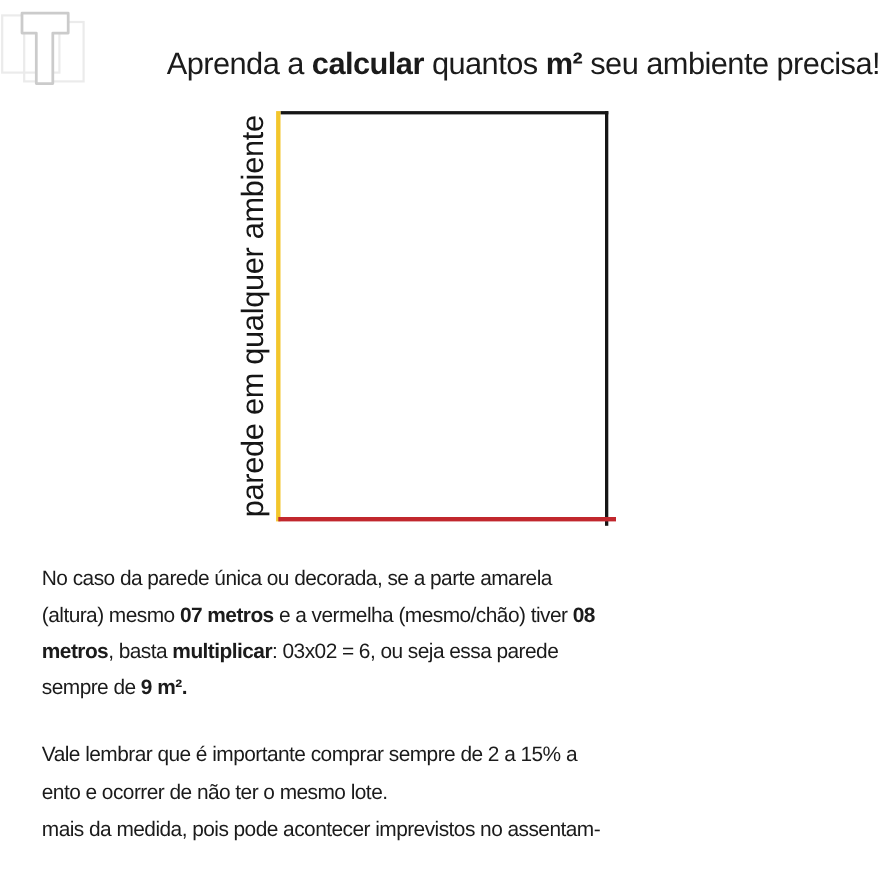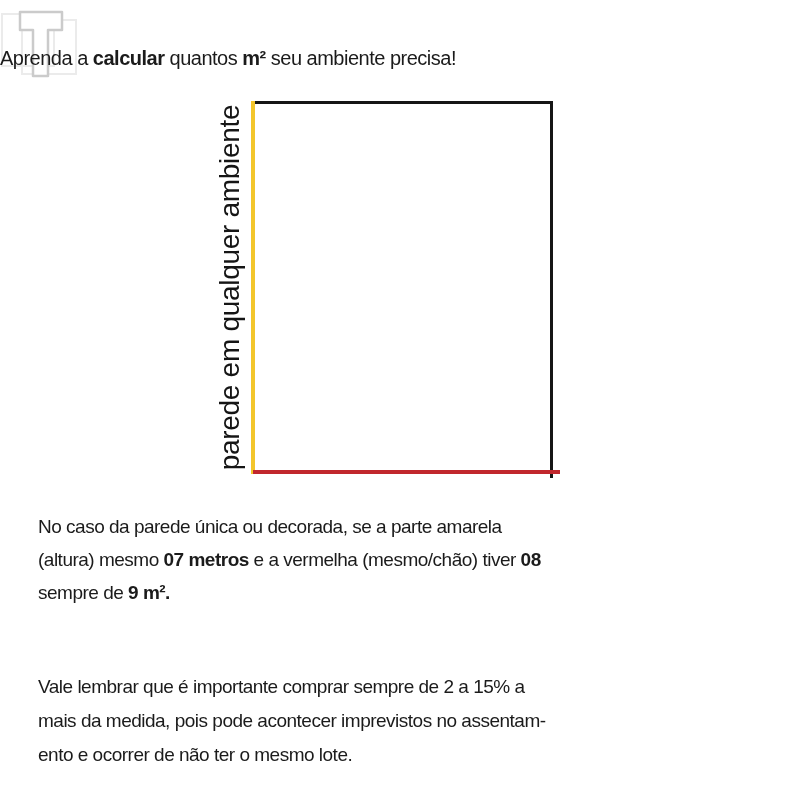--- a/index.html
+++ b/index.html
@@ -14,22 +14,22 @@
   }
 
   
   .logo { position: absolute; left: 0; top: 0; width: 90px; height: 90px; }
 
   
   .title {
     position: absolute;
     left: 0; right: 0; top: 41px;
     margin: 0;
-    text-align: left;
-    font-size: 20px;
+    text-align: right;
+    font-size: 28px;
     line-height: 34px;
     font-weight: 400;
     letter-spacing: -0.5px;
     color: #1b1b1b;
     white-space: nowrap;
   }
   .title b { font-weight: 700; }
 
   
   .vlabel {
@@ -92,22 +92,23 @@
   <div class="wall">
     <div class="edge edge-top" style="background-color: rgb(22, 22, 22);"></div>
     <div class="edge edge-right" style="background-color: rgb(22, 22, 22);"></div>
     <div class="edge edge-left" style="background-color: rgb(243, 198, 44);"></div>
     <div class="edge edge-bottom" style="background-color: rgb(193, 39, 45);"></div>
   </div>
 
   <div class="para p1">
     <p class="line"><span>No caso da parede única ou decorada, se a parte amarela</span></p>
     <p class="line"><span>(altura) mesmo </span><b>07 metros</b><span> e a vermelha (mesmo/chão) tiver </span><b>08</b></p>
+    <p class="line"><b>metros</b><span>, basta </span><b>multiplicar</b><span>: 03x02 = 6, ou seja essa parede</span></p>
     <p class="line"><span>sempre de </span><b>9 m².</b></p>
   </div>
 
   <div class="para p2">
     <p class="line">Vale lembrar que é importante comprar sempre de 2 a 15% a</p>
+    <p class="line">ento e ocorrer de não ter o mesmo lote.</p>
     <p class="line">mais da medida, pois pode acontecer imprevistos no assentam-</p>
-    <p class="line">ento e ocorrer de não ter o mesmo lote.</p>
   </div>
 
 </div>
 
 </body></html>

